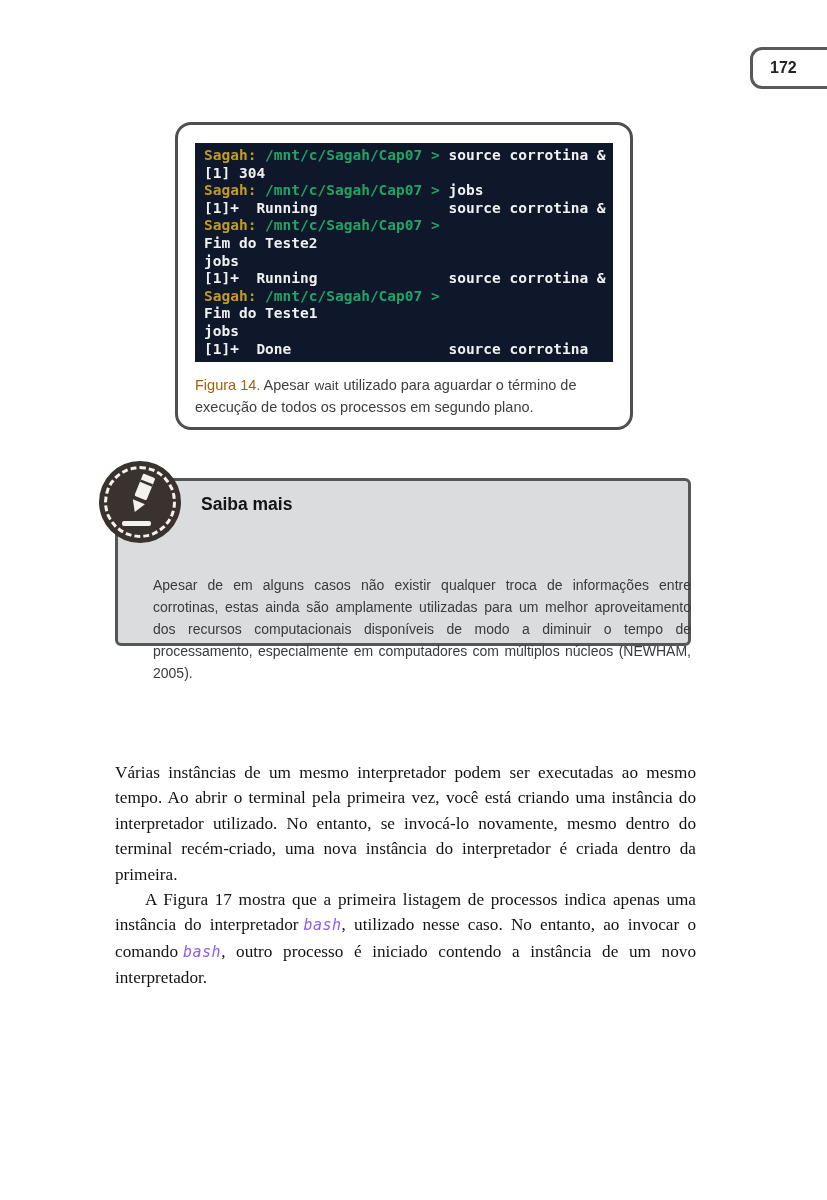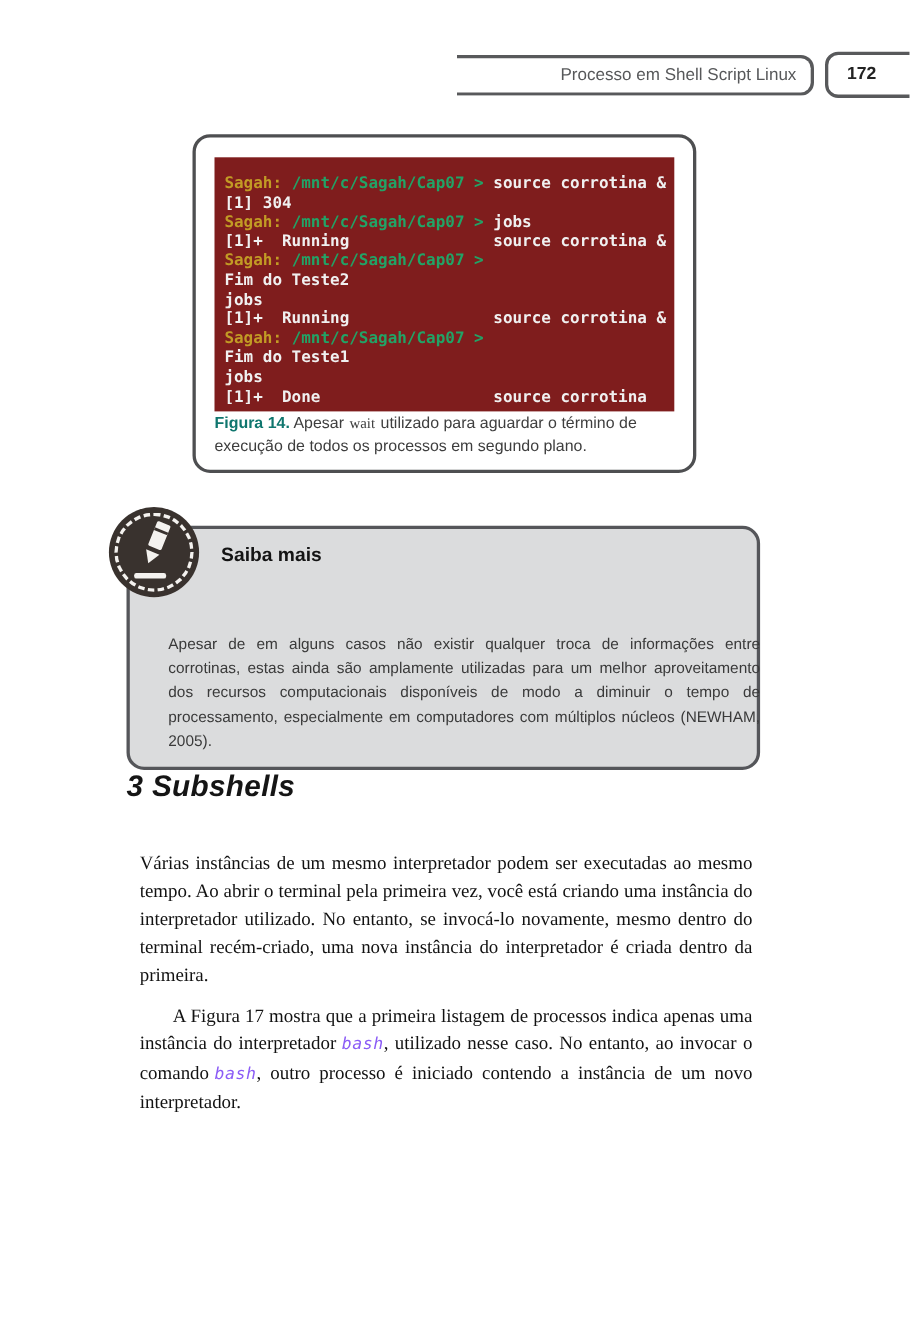--- a/index.html
+++ b/index.html
@@ -12,59 +12,56 @@
     display:flex;align-items:center;justify-content:flex-end;padding-right:13px;
     color:#57585A;font-size:15.5px;}
   .pagenum-tab{position:absolute;left:750px;top:47px;width:92px;height:42px;box-sizing:border-box;
     border:3px solid #58595B;border-radius:12px;display:flex;align-items:center;
     padding-left:17px;font-weight:bold;font-size:16px;color:#232323;}
 
   
   .figure-box{position:absolute;left:175px;top:122px;width:458px;height:308px;box-sizing:border-box;
     border:3px solid #4E4F51;border-radius:16px;background:#ffffff;}
   .terminal{position:absolute;left:17px;top:18px;width:418px;box-sizing:border-box;
-    background:#7f1d1d;padding:16px 0 4px 9px;
+    background:#0f172a;padding:4px 0 4px 9px;
     font-family:"DejaVu Sans Mono",monospace;font-weight:bold;
     font-size:14.5px;line-height:17.6px;white-space:pre;overflow:hidden;}
   .fig-caption{position:absolute;left:17px;top:250px;width:422px;
     font-size:14.5px;line-height:20.5px;color:#3E3E3E;}
-  .cap-label{font-weight:bold;color:#0f766e;}
-  .cap-code{font-family:Liberation Serif, serif;font-size:13.5px;color:#3E3E3E;margin:0 5px;}
+  .cap-label{font-weight:normal;color:#a16207;}
+  .cap-code{font-family:Liberation Sans, sans-serif;font-size:13.5px;color:#3E3E3E;margin:0 5px;}
 
   
-  .callout-box{position:absolute;left:115px;top:478px;width:576px;height:222px;box-sizing:border-box;
-    background:#DBDCDD;border:3px solid #55565A;border-radius:16px;}
+  .callout-box{position:absolute;left:115px;top:478px;width:576px;height:168px;box-sizing:border-box;
+    background:#DBDCDD;border:3px solid #55565A;border-radius:6px;}
   .callout-title{position:absolute;left:83px;top:13px;font-size:17.5px;font-weight:bold;color:#141414;}
   .callout-body{position:absolute;left:19px;top:77px;width:538px;
     font-size:14px;line-height:22px;color:#3A3A3A;text-align:justify;margin:16px;}
   .callout-icon{position:absolute;left:99px;top:461px;width:82px;height:82px;
     background:#39322E;border-radius:50%;}
   .icon-ring{position:absolute;left:5px;top:5px;right:5px;bottom:5px;
     border:3px dashed #F4F2EF;border-radius:50%;}
   .icon-svg{position:absolute;left:0;top:0;width:82px;height:82px;}
 
   
   .section-heading{position:absolute;left:115px;top:700px;font-size:27px;font-weight:bold;
     font-style:italic;color:#151515;letter-spacing:0.3px;}
   .body-text{position:absolute;left:115px;top:760px;width:581px;
     font-family:"Liberation Serif",serif;font-size:17.2px;line-height:25.4px;
     color:#121212;text-align:justify;}
-  .body-text p{margin:12px;}
+  .body-text p{margin:0;}
   .para-indent{text-indent:30px;}
   .inline-code{font-family:"DejaVu Sans Mono",monospace;font-size:15px;color:#8b5cf6;
     letter-spacing:0.5px;margin-left:5px;font-style:italic;}
 </style>
 </head>
 <body>
 
 <div class="page">
 
-  <div class="header-tab">
-    <span>Processo em Shell Script Linux</span>
-  </div>
   <div class="pagenum-tab">
     <span>172</span>
   </div>
 
   <div class="figure-box">
     <div class="terminal"><div><span style="color: rgb(194, 155, 37);">Sagah:</span><span style="color: rgb(34, 163, 102);"> /mnt/c/Sagah/Cap07 &gt;</span><span style="color: rgb(240, 240, 240);"> source corrotina &amp;</span></div><div><span style="color: rgb(240, 240, 240);">[1] 304</span></div><div><span style="color: rgb(194, 155, 37);">Sagah:</span><span style="color: rgb(34, 163, 102);"> /mnt/c/Sagah/Cap07 &gt;</span><span style="color: rgb(240, 240, 240);"> jobs</span></div><div><span style="color: rgb(240, 240, 240);">[1]+  Running               source corrotina &amp;</span></div><div><span style="color: rgb(194, 155, 37);">Sagah:</span><span style="color: rgb(34, 163, 102);"> /mnt/c/Sagah/Cap07 &gt;</span></div><div><span style="color: rgb(240, 240, 240);">Fim do Teste2</span></div><div><span style="color: rgb(240, 240, 240);">jobs</span></div><div><span style="color: rgb(240, 240, 240);">[1]+  Running               source corrotina &amp;</span></div><div><span style="color: rgb(194, 155, 37);">Sagah:</span><span style="color: rgb(34, 163, 102);"> /mnt/c/Sagah/Cap07 &gt;</span></div><div><span style="color: rgb(240, 240, 240);">Fim do Teste1</span></div><div><span style="color: rgb(240, 240, 240);">jobs</span></div><div><span style="color: rgb(240, 240, 240);">[1]+  Done                  source corrotina</span></div></div>
     <div class="fig-caption">
       <span class="cap-label">Figura 14.</span>
       <span>Apesar</span><span class="cap-code">wait</span><span>utilizado para aguardar o término de execução de todos os processos em segundo plano.</span>
     </div>
@@ -80,20 +77,19 @@
       <g fill="#F4F2EF" transform="rotate(22 41 38)">
         <rect x="34.5" y="13" width="13" height="24" rx="1.5"></rect>
         <rect x="34.5" y="19.5" width="13" height="2.6" fill="#39322E"></rect>
         <rect x="34.5" y="38.5" width="13" height="2.4" fill="#39322E"></rect>
         <polygon points="34.5,41 47.5,41 41,52"></polygon>
       </g>
       <rect x="23" y="60" width="29" height="5" rx="2" fill="#F4F2EF"></rect>
     </svg>
   </div>
 
-  <div class="section-heading">3 Subshells</div>
 
   <div class="body-text">
     <p>Várias instâncias de um mesmo interpretador podem ser executadas ao mesmo tempo. Ao abrir o terminal pela primeira vez, você está criando uma instância do interpretador utilizado. No entanto, se invocá-lo novamente, mesmo dentro do terminal recém-criado, uma nova instância do interpretador é criada dentro da primeira.</p>
     <p class="para-indent"><span>A Figura 17 mostra que a primeira listagem de processos indica apenas uma instância do interpretador</span><span class="inline-code">bash</span><span>, utilizado nesse caso. No entanto, ao invocar o comando</span><span class="inline-code">bash</span><span>, outro processo é iniciado contendo a instância de um novo interpretador.</span></p>
   </div>
 
 </div>
 
 </body></html>

